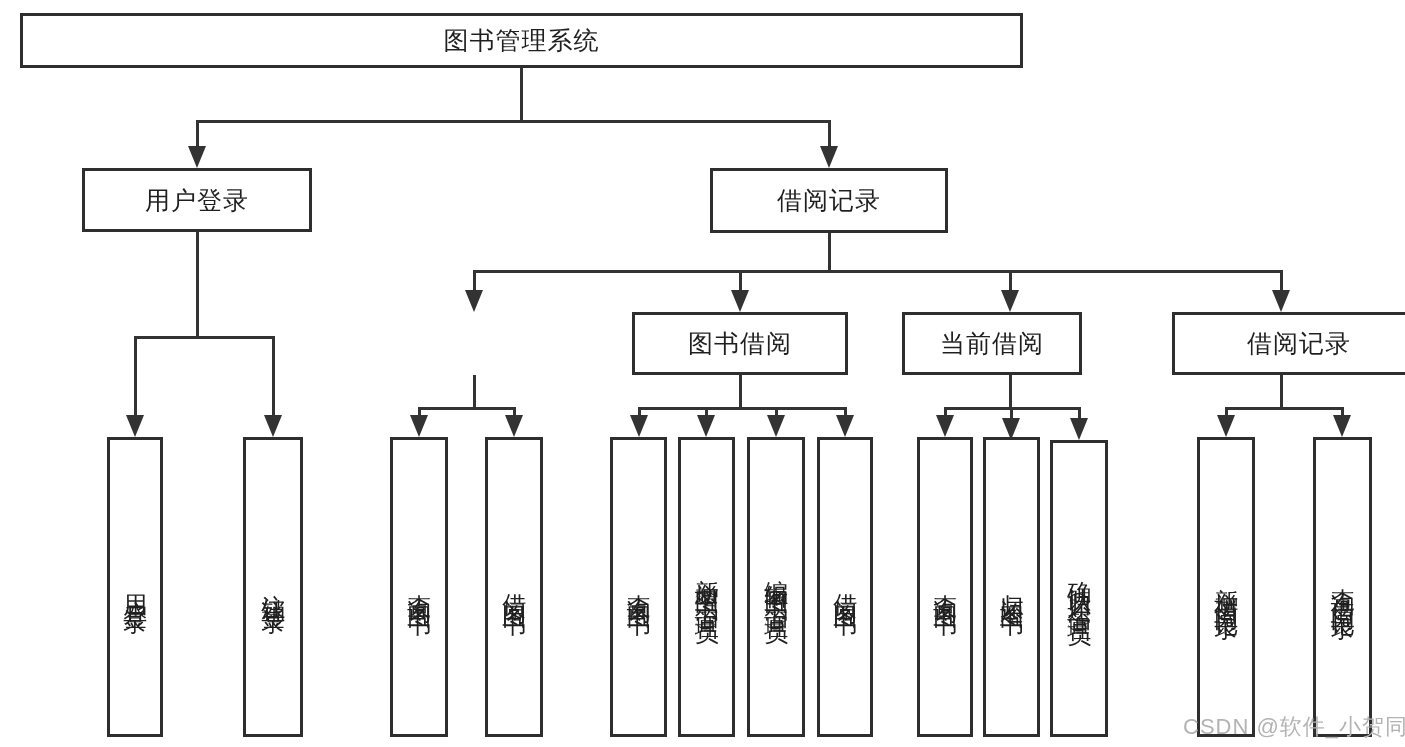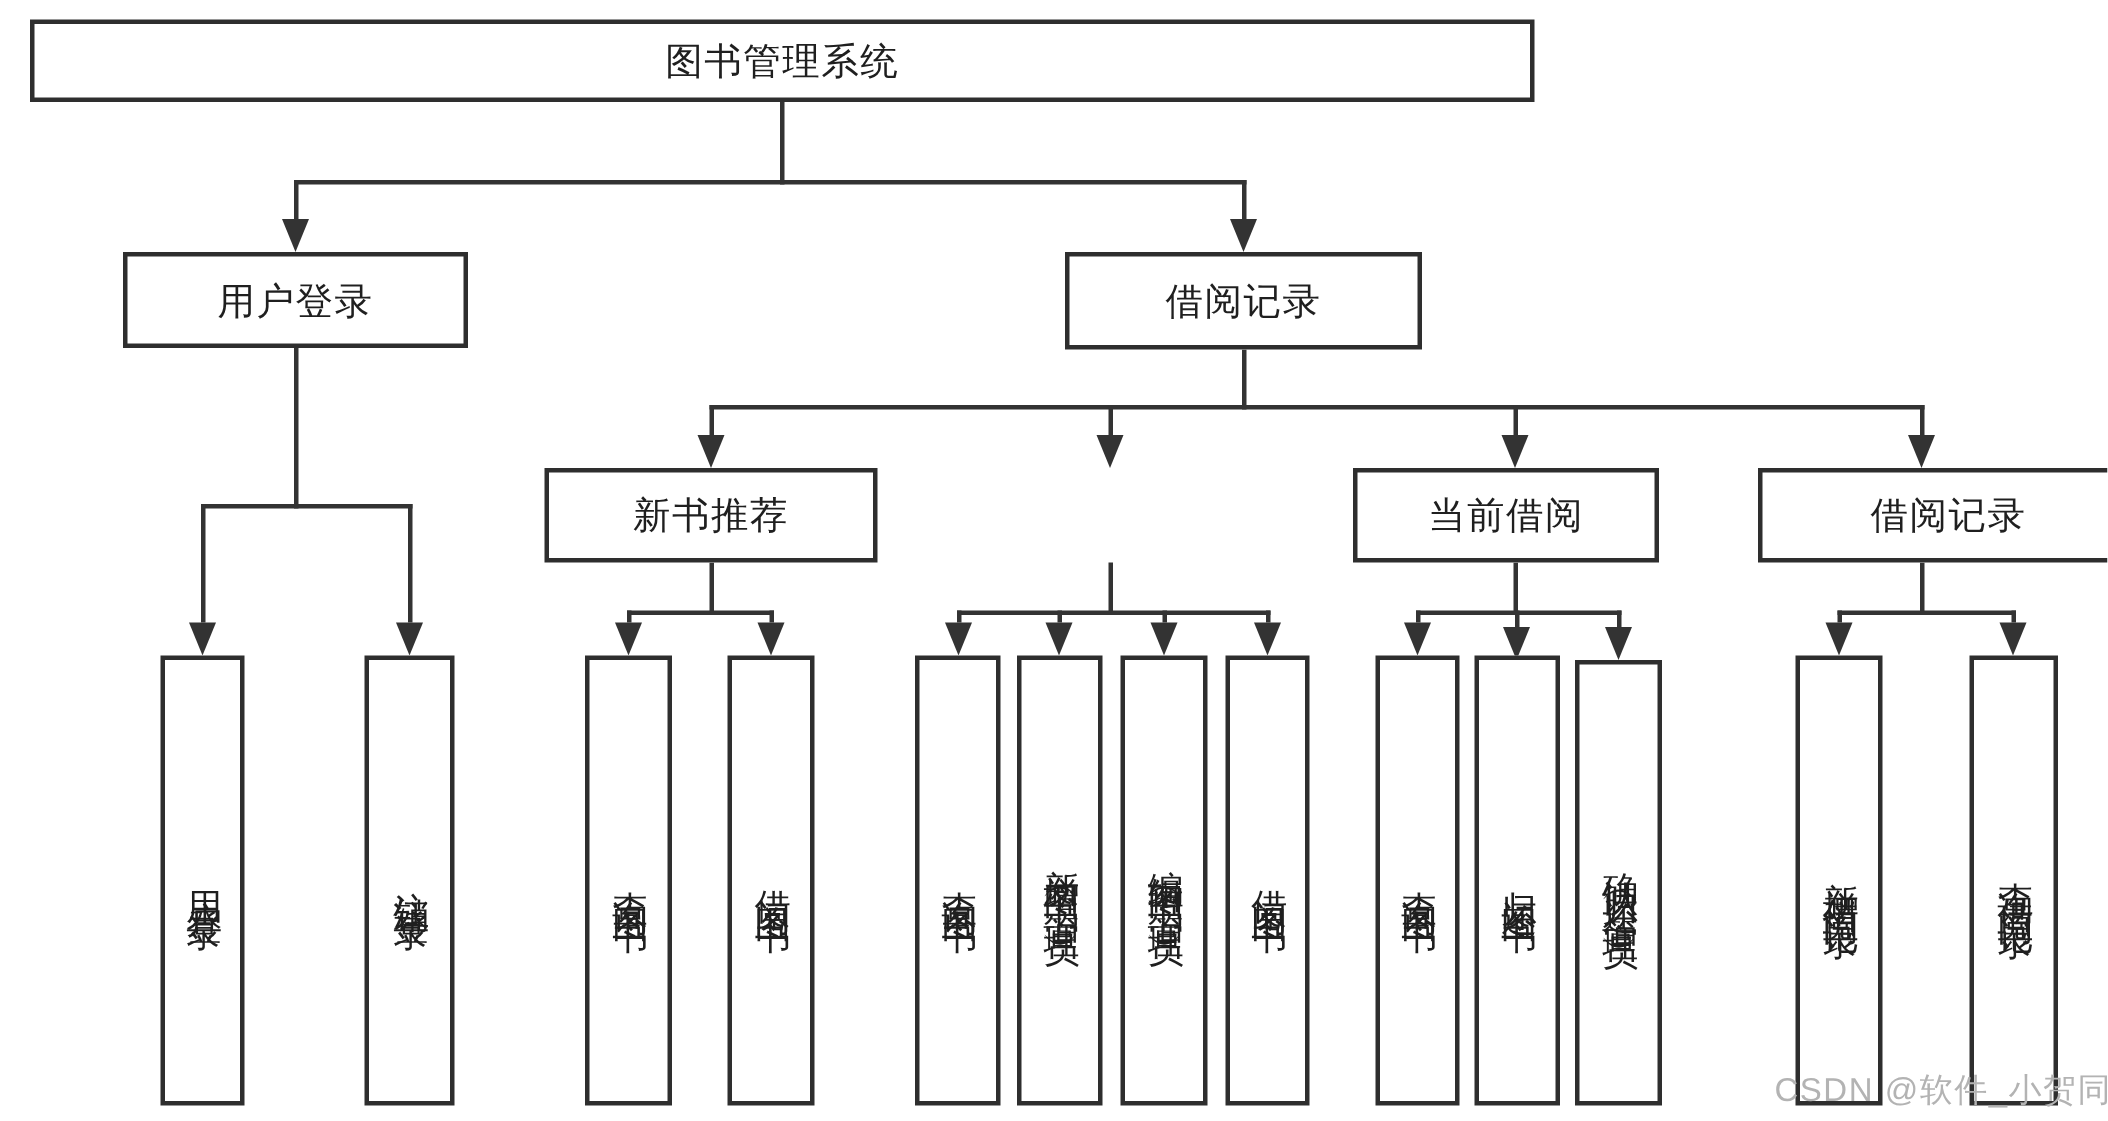--- a/index.html
+++ b/index.html
@@ -129,24 +129,24 @@
     <span class="hlabel">图书管理系统</span>
   </div>
 
   <div class="node" style="left:82px;top:168px;width:230px;height:64px;">
     <span class="hlabel">用户登录</span>
   </div>
   <div class="node" style="left:710px;top:168px;width:238px;height:65px;">
     <span class="hlabel">借阅记录</span>
   </div>
 
-  <div class="node" style="left:363px;top:312px;width:222px;height:63px;">
-    <span class="hlabel">新书推荐</span>
+  <div class="node" style="left:632px;top:312px;width:216px;height:63px;">
+    <span class="hlabel">图书借阅</span>
   </div>
-  <div class="node" style="left:902px;top:312px;width:204px;height:63px;">
+  <div class="node" style="left:902px;top:312px;width:180px;height:63px;">
     <span class="hlabel">当前借阅</span>
   </div>
   <div class="node" style="left:1172px;top:312px;width:254px;height:63px;">
     <span class="hlabel">借阅记录</span>
   </div>
 
   <div class="node leaf" style="left:107px;top:437px;width:56px;height:300px;">
     <span class="vtext">用户登录</span>
   </div>
   <div class="node leaf" style="left:243px;top:437px;width:60px;height:300px;">

